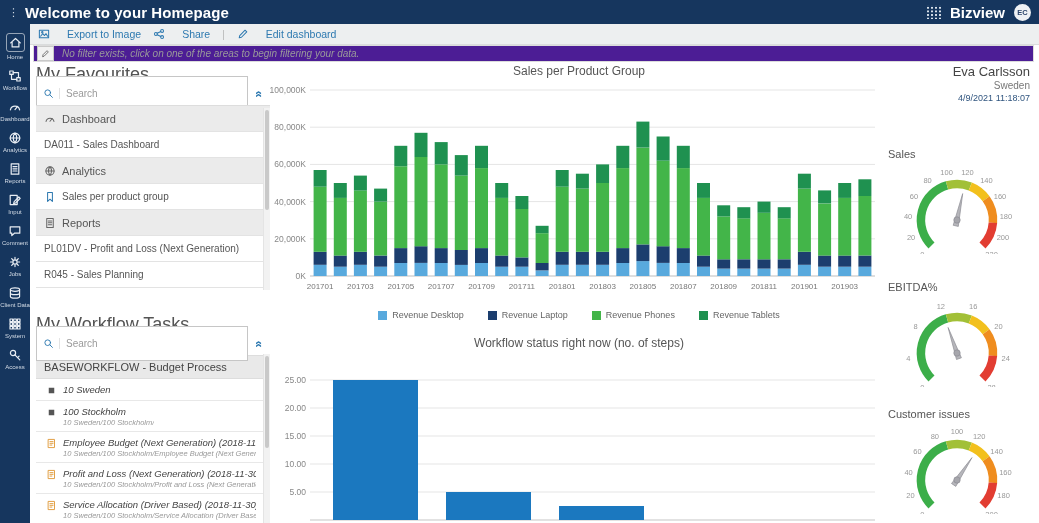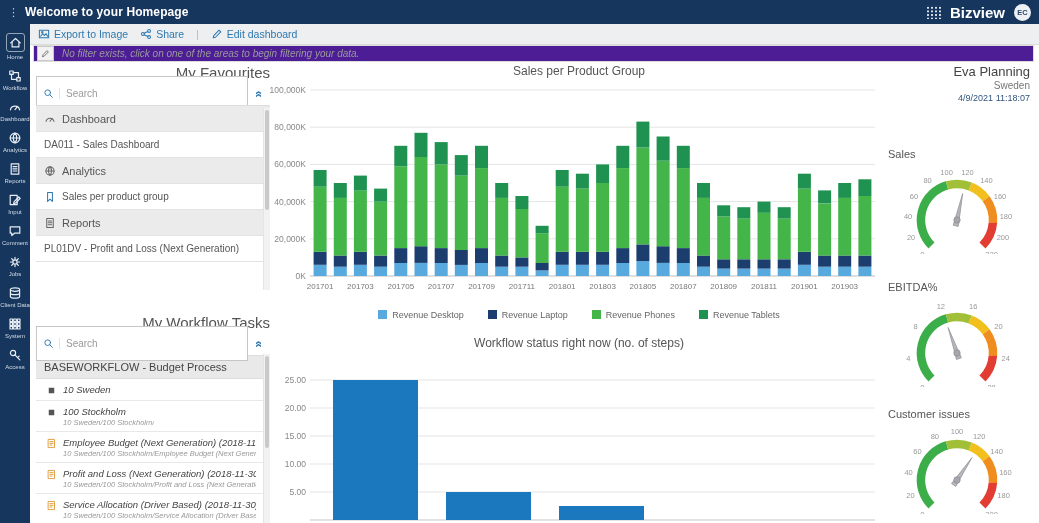--- a/index.html
+++ b/index.html
@@ -3,54 +3,54 @@
 <meta charset="utf-8">
 <style>
   html,body{margin:0;padding:0;}
   body{width:1039px;height:523px;overflow:hidden;position:relative;background:#fff;
        font-family:"Liberation Sans", sans-serif;}
   
   .topbar{position:absolute;left:0;top:0;width:100%;height:24px;background:#16365e;
           display:flex;align-items:center;justify-content:space-between;box-sizing:border-box;padding:0 8px;z-index:5;}
   .tb-left{display:flex;align-items:center;gap:6px;}
   .tb-menu{color:#cfd9e4;font-size:11px;cursor:pointer;}
-  .tb-title{color:#fff;font-size:12px;font-weight:bold;letter-spacing:.1px;}
+  .tb-title{color:#fff;font-size:15px;font-weight:bold;letter-spacing:.1px;}
   .tb-right{display:flex;align-items:center;gap:9px;}
   .waffle{width:16px;height:14px;cursor:pointer;
           background-image:radial-gradient(circle,#d7e0ea 1px,transparent 1.3px);
           background-size:4px 3.6px;background-position:1px 1px;}
   .brand{color:#fff;font-size:15px;font-weight:bold;cursor:pointer;}
   .avatar{width:17px;height:17px;border-radius:50%;background:#eef1f4;color:#2c456b;
           font-size:7.5px;font-weight:bold;display:flex;align-items:center;justify-content:center;cursor:pointer;}
   
   .sidebar{position:absolute;left:0;top:24px;bottom:0;width:30px;background:#16365e;
            display:flex;flex-direction:column;align-items:center;padding-top:4px;box-sizing:border-box;}
   .side-item{width:100%;display:flex;flex-direction:column;align-items:center;gap:2px;
              padding:5px 0 4px;color:#e9eef4;cursor:pointer;}
   .side-item svg{width:14px;height:14px;}
   .side-item.active svg{border:1px solid rgba(255,255,255,.55);border-radius:3px;padding:1.5px;}
   .side-label{font-size:6px;color:#d5dde7;max-width:30px;overflow:hidden;white-space:nowrap;}
   
   .toolbar{position:absolute;left:30px;top:24px;right:0;height:20px;background:#edeff0;
            border-bottom:1px solid #dadcdd;display:flex;align-items:center;gap:12px;padding:0 0 0 8px;}
-  .tool-btn{display:inline-flex;align-items:center;gap:4px;color:#2e79b0;font-size:10.5px;cursor:pointer;}
+  .tool-btn{display:inline-flex;align-items:center;gap:17px;color:#2e79b0;font-size:10.5px;cursor:pointer;}
   .tool-btn svg{width:12px;height:12px;}
   .tool-sep{color:#b7b7b7;font-size:10px;}
   
   .filterbar{position:absolute;left:33px;top:45px;right:5px;height:17px;background:#4c1d95;
              border:1px solid #dcdcdc;display:flex;align-items:center;gap:8px;padding:0 3px;box-sizing:border-box;}
   .filter-btn{width:15px;height:13px;border:1px solid #c9c9c9;background:#f2f2f2;color:#555;
               display:flex;align-items:center;justify-content:center;cursor:pointer;}
   .filter-btn svg{width:9px;height:9px;}
   .filter-msg{font-style:italic;color:#9a9a9a;font-size:10px;}
   
   .left-panel,.tasks-panel{position:absolute;left:36px;width:234px;}
   .left-panel{top:64px;}
   .tasks-panel{top:314px;}
-  .panel-title{text-align:right;font-size:15px;color:#545454;height:16px;}
+  .panel-title{text-align:left;font-size:18px;color:#545454;height:16px;}
   .search-row{display:flex;align-items:center;height:20px;margin-top:3px;}
   .search-box{flex:1;display:flex;align-items:center;border:1px solid #c6c6c6;background:#fff;height:35px;box-sizing:border-box;}
   .search-ic{width:22px;display:flex;justify-content:center;color:#2e79b0;cursor:pointer;border-right:1px solid #e3e3e3;}
   .search-ic svg{width:11px;height:11px;}
   input.search{flex:1;border:none;outline:none;font-size:10px;color:#777;padding:0 6px;min-width:0;
                font-family:"Liberation Sans",sans-serif;background:transparent;}
   input.search::placeholder{color:#9a9a9a;}
   .collapse{width:22px;text-align:center;color:#2e79b0;cursor:pointer;}
   .rot{display:inline-block;transform:rotate(90deg);font-size:12px;font-weight:bold;}
   .list{margin-top:2px;border-top:1px solid #ddd;position:relative;}
@@ -70,21 +70,21 @@
   .ic-dark{color:#555;}
   .ic-orange{color:#e09b3d;}
   .tinfo{min-width:0;font-style:italic;}
   .ttitle{font-size:9.5px;color:#444;white-space:nowrap;overflow:hidden;}
   .tpath{font-size:7.5px;color:#999;white-space:nowrap;overflow:hidden;margin-top:1px;}
   
   .chart1{position:absolute;left:270px;top:64px;width:618px;}
   .chart2{position:absolute;left:270px;top:336px;width:618px;height:187px;overflow:hidden;}
   .chart-title{text-align:center;font-size:12px;color:#555;height:16px;}
   .legend{display:flex;justify-content:center;gap:24px;align-items:center;margin-top:8px;font-size:9px;color:#666;}
-  .leg{display:inline-flex;cursor:pointer;}
+  .leg{display:inline-flex;align-items:center;cursor:pointer;}
   .sw{width:9px;height:9px;display:inline-block;margin-right:5px;}
   
   .right-col{position:absolute;left:888px;top:64px;width:148px;}
   .user-name{font-size:13px;color:#444;text-align:right;padding-right:6px;}
   .user-region{font-size:10px;color:#777;text-align:right;padding-right:6px;margin-top:1px;}
   .user-date{font-size:9px;color:#30557f;text-align:right;padding-right:6px;margin-top:2px;}
   .gauge{text-align:left;}
   .gauge-title{font-size:11px;color:#555;height:14px;}
   #gauge-block-0{margin-top:45px;}
   #gauge-block-1{margin-top:23px;}
@@ -275,20 +275,23 @@
       </div>
       <div class="lrow header">
         <svg class="" viewBox="0 0 14 14" fill="none" stroke="currentColor" stroke-width="1.2" stroke-linecap="round" stroke-linejoin="round">
           <rect x="3.2" y="1.8" width="7.6" height="10.4"></rect>
           <path d="M5 4.6h4M5 6.8h4M5 9h4"></path>
         </svg>
         <span>Reports</span>
       </div>
       <div class="lrow item">
         <span>PL01DV - Profit and Loss (Next Generation)</span>
+      </div>
+      <div class="lrow item">
+        <span>R045 - Sales Planning</span>
       </div>
     </div>
   <div class="vscroll" style="top:44px;height:182px;">
     <div class="vthumb" style="top:2px;height:100px;"></div>
   </div>
 </section>
 
 <section class="tasks-panel">
   <div class="panel-title">My Workflow Tasks</div>
   <div class="search-row">
@@ -534,21 +537,21 @@
         <line x1="40" y1="28" x2="605" y2="28" stroke="#e5e5e5"></line>
         <text x="36" y="31" text-anchor="end" font-size="8.5" fill="#888">25.00</text>
         <line x1="40" y1="168" x2="605" y2="168" stroke="#c5c5c5"></line>
         <rect x="63" y="28.0" width="85" height="140.0" fill="#1b78bf"></rect>
         <rect x="176" y="140.0" width="85" height="28.0" fill="#1b78bf"></rect>
         <rect x="289" y="154.0" width="85" height="14.0" fill="#1b78bf"></rect>
       </svg></div>
 </section>
 
 <aside class="right-col">
-  <div class="user-name">Eva Planning</div>
+  <div class="user-name">Eva Carlsson</div>
   <div class="user-region">Sweden</div>
   <div class="user-date">4/9/2021 11:18:07</div>
 
   <div class="gauge" id="gauge-block-0">
     <div class="gauge-title">Sales</div>
     <div id="gauge-0"><svg width="138" height="92">
           <path d="M43.5 83.5 A36 36 0 0 1 59.0 23.4" stroke="#3cae49" stroke-width="8.5" fill="none"></path>
           <path d="M59.0 23.4 A36 36 0 0 1 82.3 24.5" stroke="#a2c037" stroke-width="8.5" fill="none"></path>
           <path d="M82.3 24.5 A36 36 0 0 1 98.1 36.8" stroke="#f2c01d" stroke-width="8.5" fill="none"></path>
           <path d="M98.1 36.8 A36 36 0 0 1 104.9 60.8" stroke="#ef8d1f" stroke-width="8.5" fill="none"></path>

